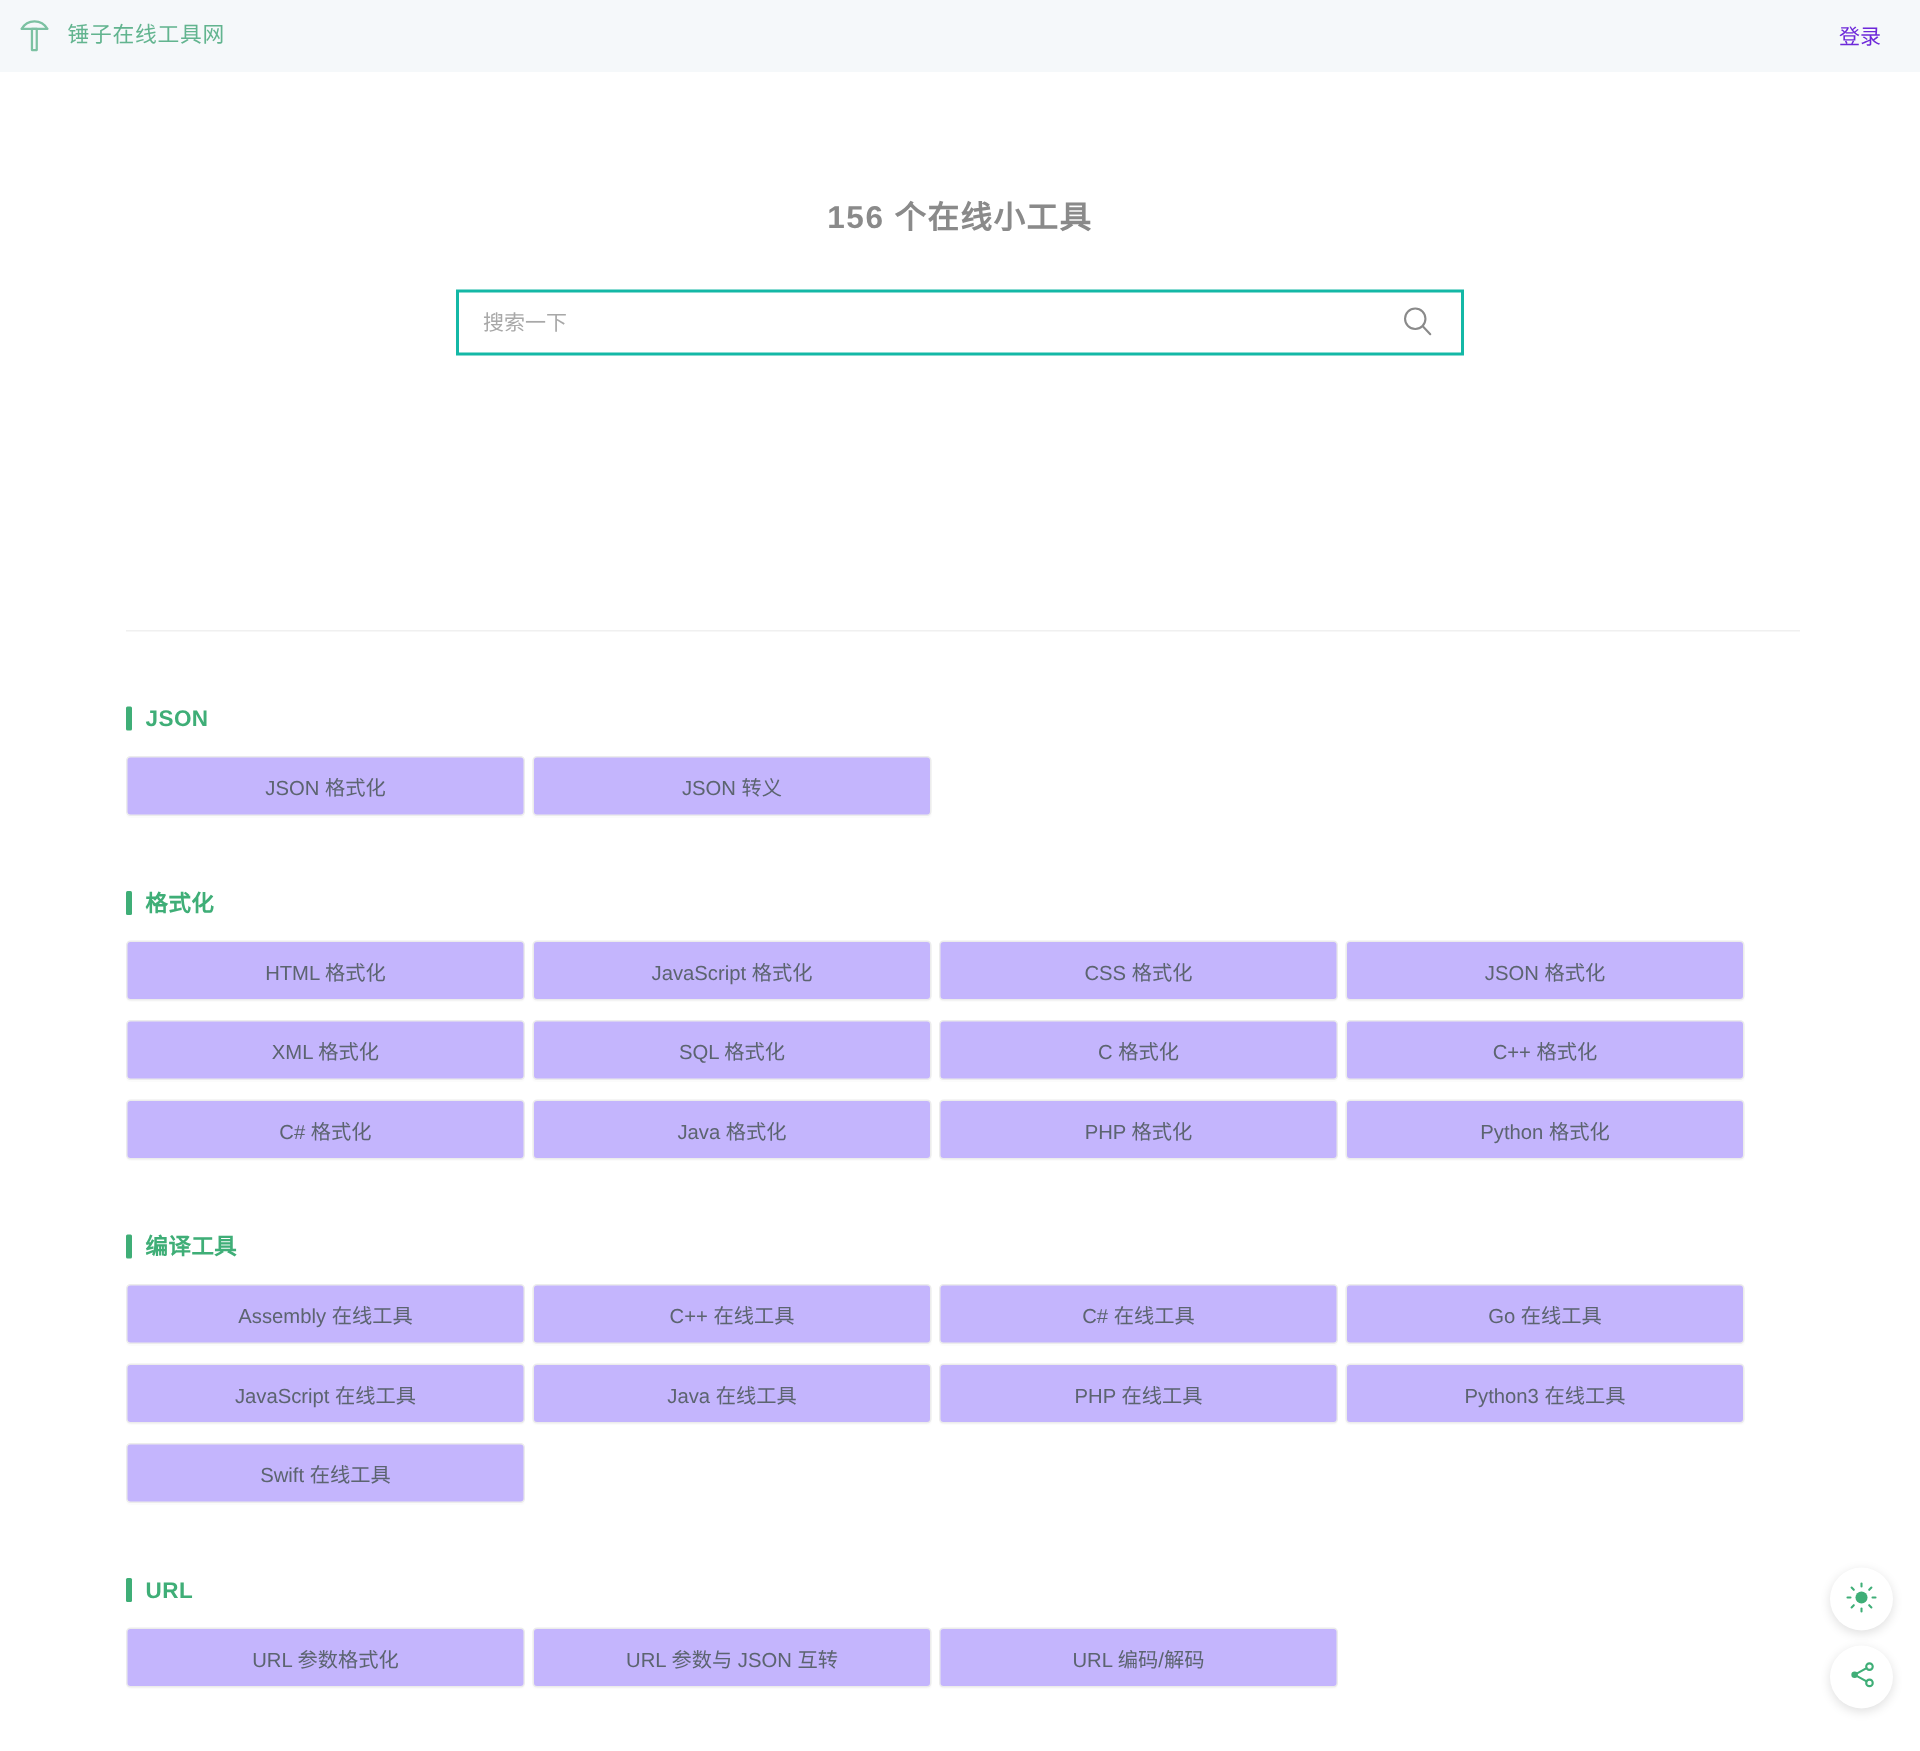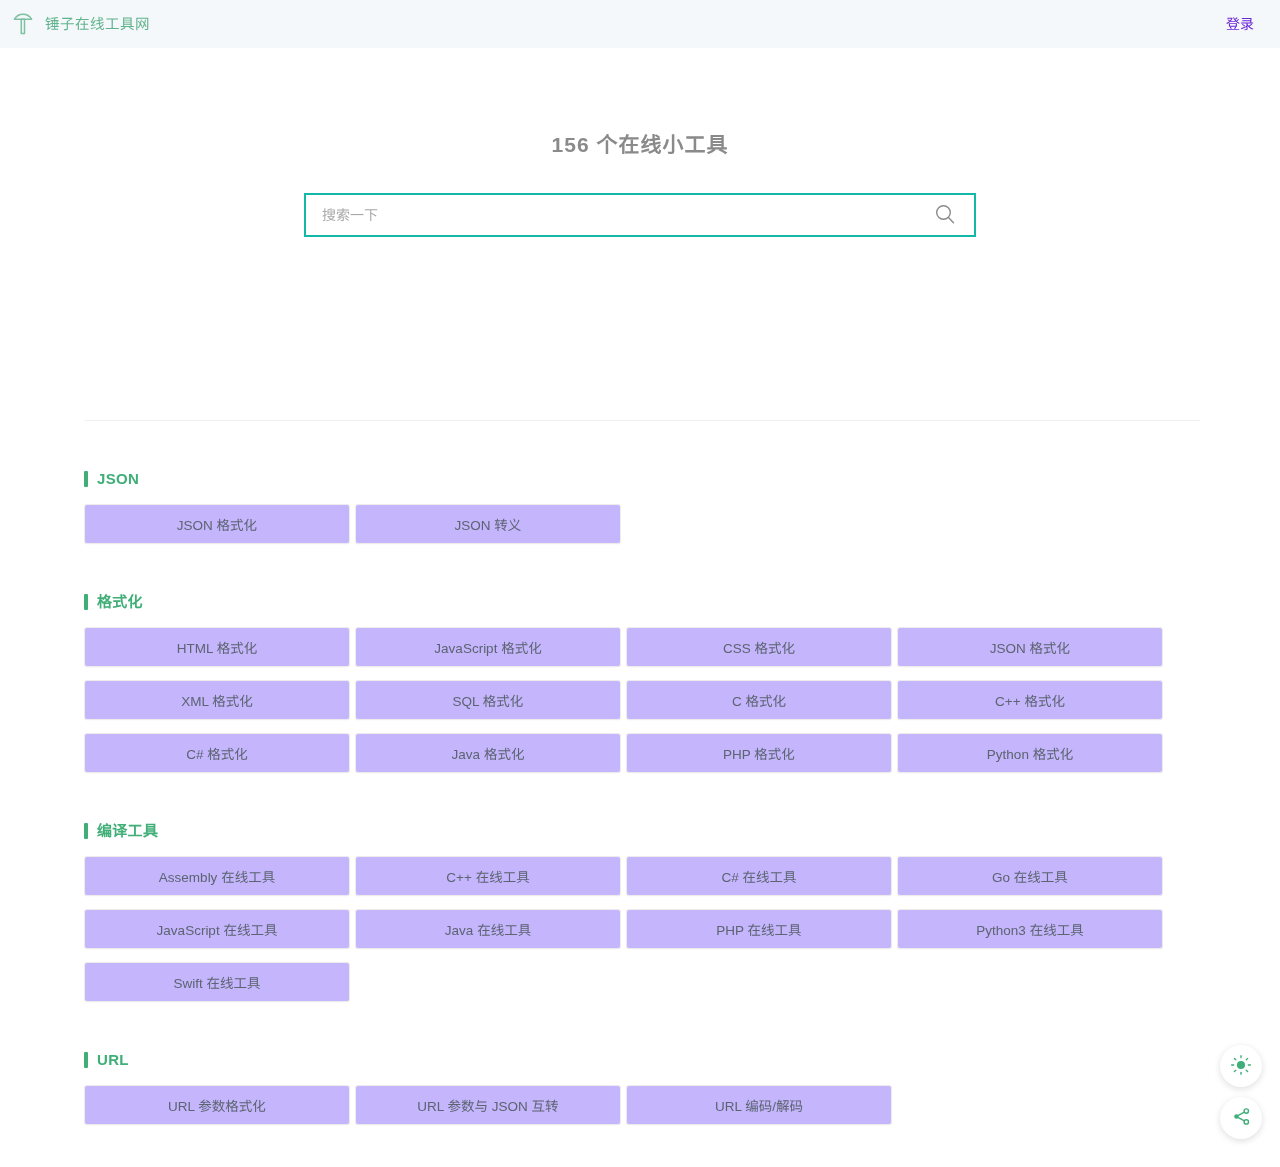--- a/index.html
+++ b/index.html
@@ -112,20 +112,21 @@
     margin: 0 auto 0 84px;
   }
 
   
   .content {
     padding: 0 84px 0 84px;
   }
   .section { margin-top: 0; }
   .section-head {
     display: flex;
+    align-items: center;
     gap: 9px;
     margin: 50px 0 17px 0;
   }
   .section-bar {
     width: 4px;
     height: 16px;
     background: #3fae77;
     display: block;
     border-radius: 1px;
   }

